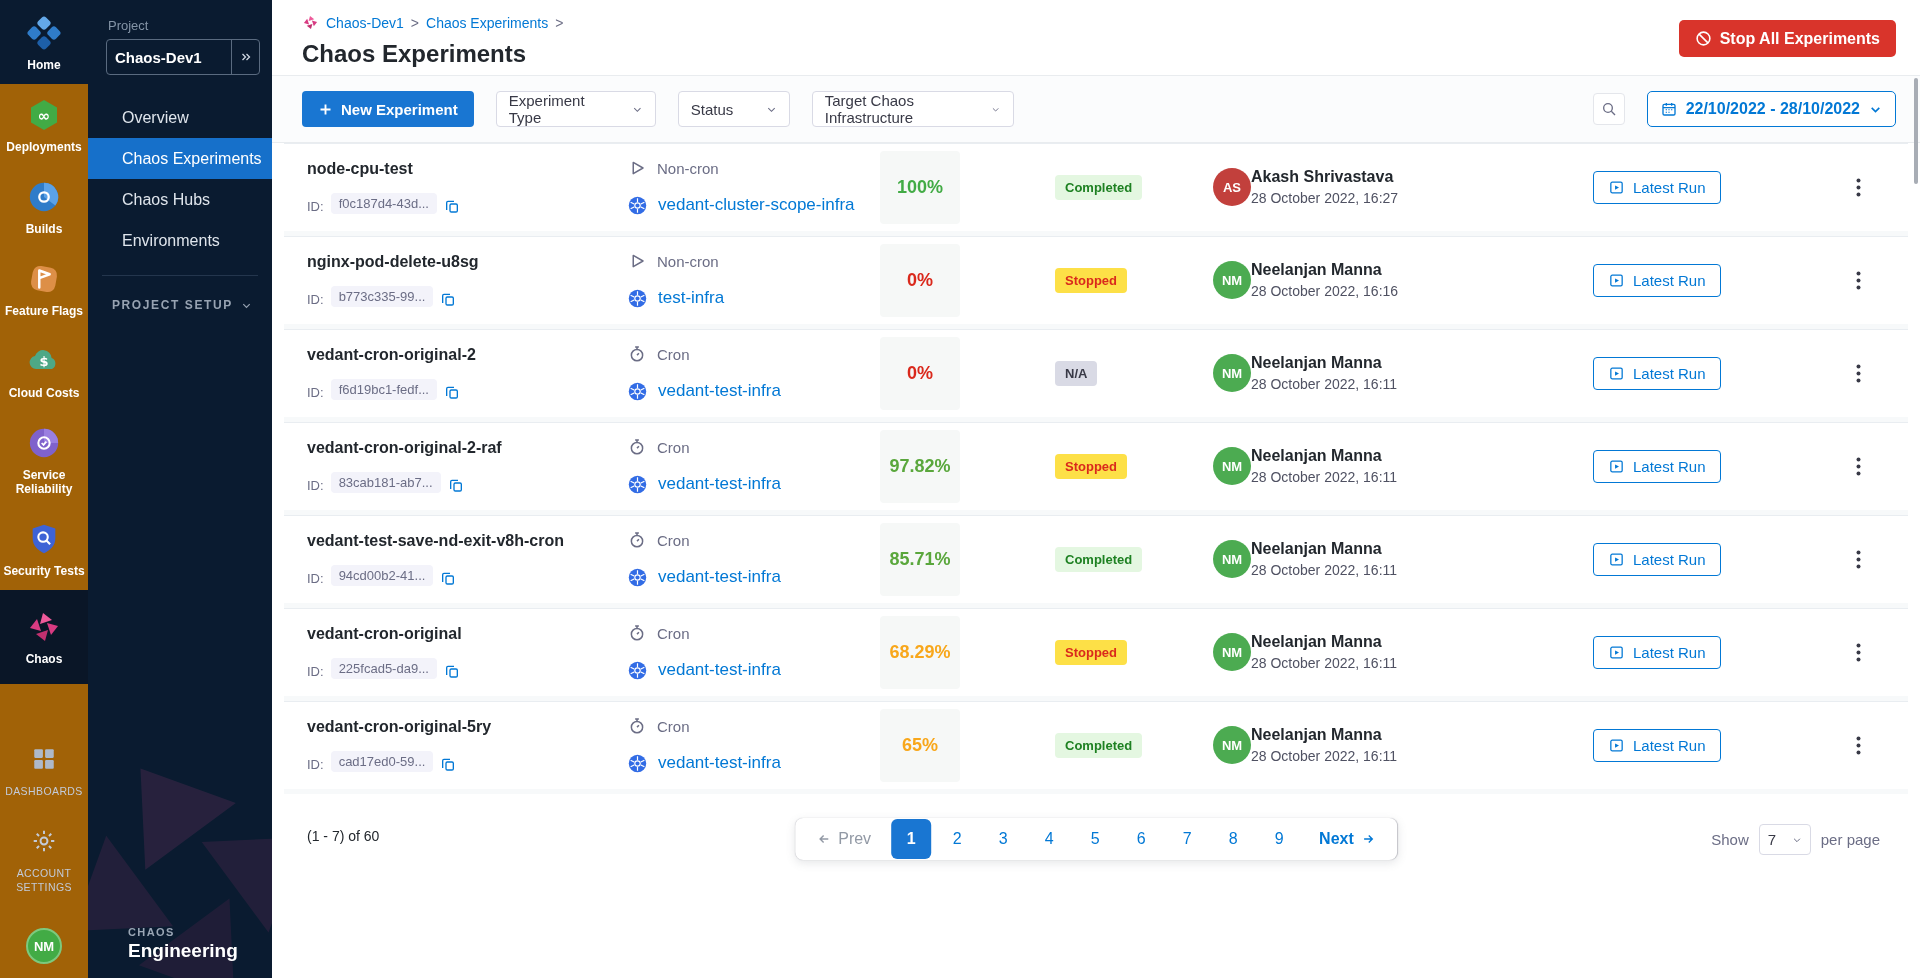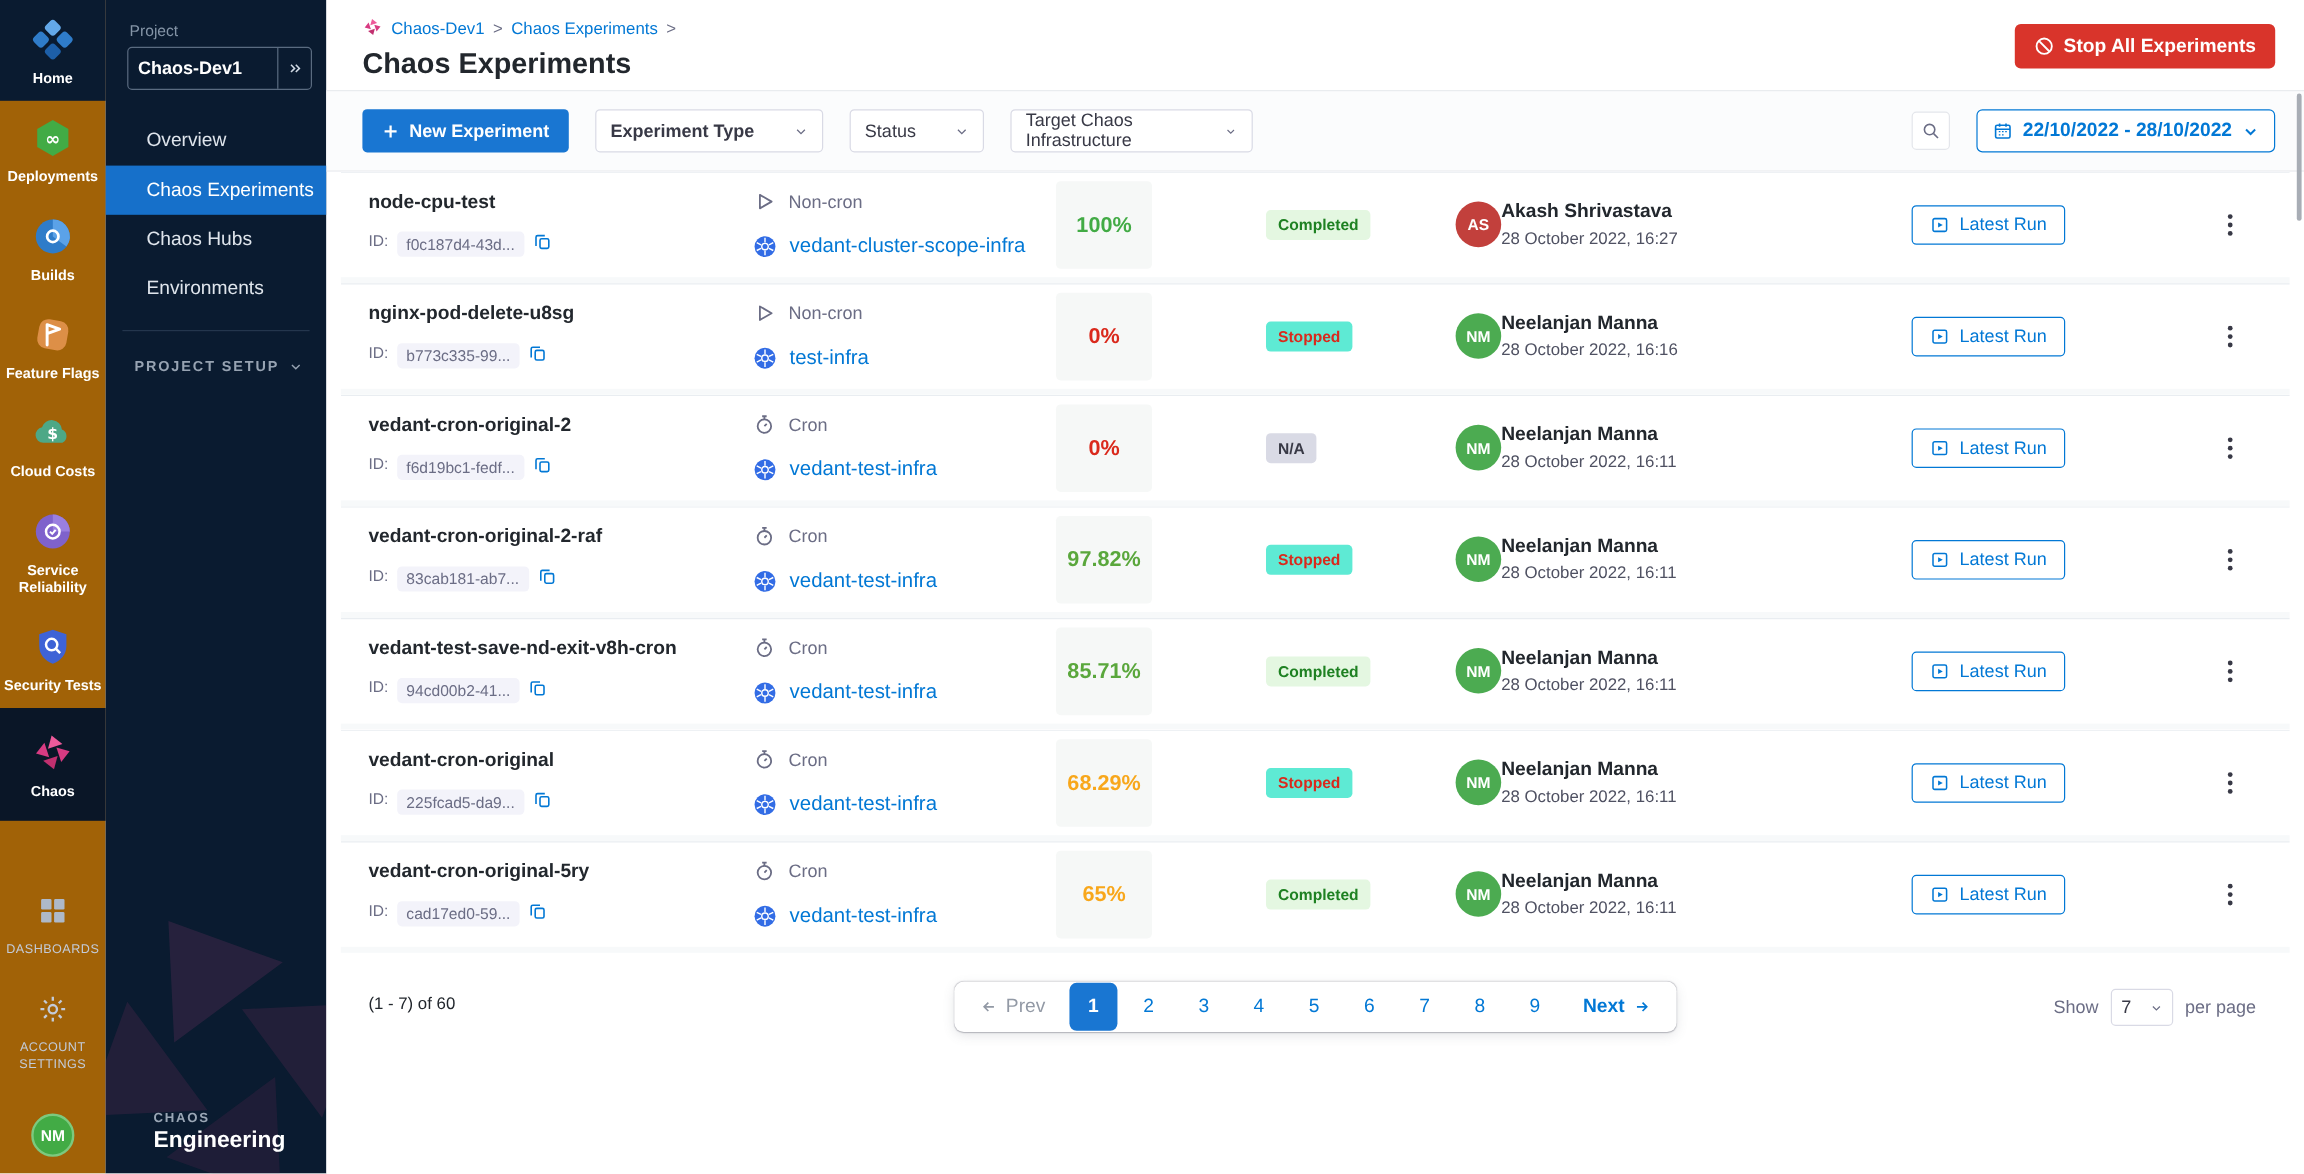--- a/index.html
+++ b/index.html
@@ -39,43 +39,43 @@
   .page-header { height:76px; border-bottom:1px solid #e9ecef; padding:14px 0 0 30px; position:relative; flex-shrink:0; }
   .breadcrumb { display:flex; align-items:center; gap:7px; font-size:14px; }
   .breadcrumb a { color:#0278d5; text-decoration:none; cursor:pointer; }
   .breadcrumb .sep { color:#6b6d85; }
   .page-title { font-size:24px; font-weight:700; color:#22272d; margin-top:9px; }
   .stop-all { position:absolute; right:24px; top:20px; background:#d9342b; color:#fff; border:none; border-radius:5px; height:37px; padding:0 16px; font-size:16px; font-weight:700; display:flex; align-items:center; gap:8px; cursor:pointer; font-family:inherit; }
 
   .toolbar { height:67px; background:#fbfcfd; border-bottom:1px solid #e9ecef; display:flex; align-items:center; padding:0 24px 0 30px; gap:22px; flex-shrink:0; }
   .btn-new { background:#1976d2; color:#fff; border:none; border-radius:4px; height:36px; padding:0 16px; font-size:15px; font-weight:700; display:flex; align-items:center; gap:8px; cursor:pointer; font-family:inherit; }
   .select { height:36px; background:#fff; border:1px solid #d9dae5; border-radius:4px; display:flex; align-items:center; justify-content:space-between; gap:14px; padding:0 12px; font-size:15px; color:#383946; cursor:pointer; }
-  .sel-type { width:190px;font-weight:bold; } .sel-status { width:112px; } .sel-target { width:202px; }
+  .sel-type { width:160px; } .sel-status { width:112px; } .sel-target { width:202px; }
   .toolbar .spacer { flex:1; }
   .search-btn { width:32px; height:32px; border:1px solid #e4e6eb; background:#fff; border-radius:4px; display:flex; align-items:center; justify-content:center; cursor:pointer; }
   .date-range { height:36px; border:1px solid #0278d5; border-radius:5px; background:#fff; color:#0278d5; font-weight:700; font-size:16px; display:flex; align-items:center; gap:9px; padding:0 13px; cursor:pointer; font-family:inherit; }
 
   .content { flex:1; overflow:hidden; padding:0 12px; display:flex; flex-direction:column; }
   .tgrid { display:grid; grid-template-columns:321px 252px 175px 158px 380px 1fr 100px; align-items:center; padding-left:23px; }
   .table-head { height:84px; }
   .table-head .th { font-size:12px; font-weight:700; color:#383946; letter-spacing:.6px; display:flex; align-items:center; gap:6px; }
   .row { height:93px; border-bottom:5px solid #f7f9fa; box-shadow:0 1px 0 #e9edf1 inset; background:#fff; }
   .exp-name { font-size:16px; font-weight:700; color:#22272d; cursor:pointer; }
-  .exp-id-line { display:flex; align-items:flex-start; gap:7px; margin-top:15px; }
+  .exp-id-line { display:flex; align-items:flex-end; gap:7px; margin-top:15px; }
   .id-label { color:#6b6d85; font-size:13px; }
   .id-badge { background:#f3f3fa; color:#6b6d85; font-size:13px; border-radius:4px; padding:3px 8px; }
   .copy-icon { display:flex; cursor:pointer; }
   .detail-line { display:flex; align-items:center; gap:11px; }
   .detail-line + .detail-line { margin-top:18px; }
   .sched { color:#6b6d85; font-size:15px; }
   .infra-link { color:#0278d5; font-size:17px; text-decoration:none; cursor:pointer; }
   .score-box { width:80px; height:73px; background:#f6f8f7; border-radius:4px; display:flex; align-items:center; justify-content:center; font-size:18px; font-weight:700; }
   .badge { display:inline-block; font-size:13px; font-weight:700; border-radius:4px; padding:5px 10px; }
   .badge-completed { background:#e4f7e1; color:#1e8122; }
-  .badge-stopped { background:#5eead4; color:#da291c; }
+  .badge-stopped { background:#fde047; color:#da291c; }
   .badge-na { background:#d9dae5; color:#383946; }
   .col-user { display:flex; align-items:center; }
   .avatar { width:38px; height:38px; border-radius:50%; color:#fff; font-size:13px; font-weight:700; display:flex; align-items:center; justify-content:center; flex-shrink:0; }
   .user-name { font-size:16px; font-weight:700; color:#22272d; }
   .user-time { font-size:14px; color:#4f5162; margin-top:4px; }
   .latest-run { height:33px; border:1px solid #0278d5; border-radius:4px; background:#fff; color:#0278d5; font-size:15px; display:flex; align-items:center; gap:8px; padding:0 14px; cursor:pointer; font-family:inherit; }
   .kebab { width:28px; height:28px; display:flex; align-items:center; justify-content:center; cursor:pointer; }
 
   .footer { position:relative; flex:1; min-height:64px; }
   .pg-summary { position:absolute; left:23px; top:34px; font-size:14px; color:#22272d; }

